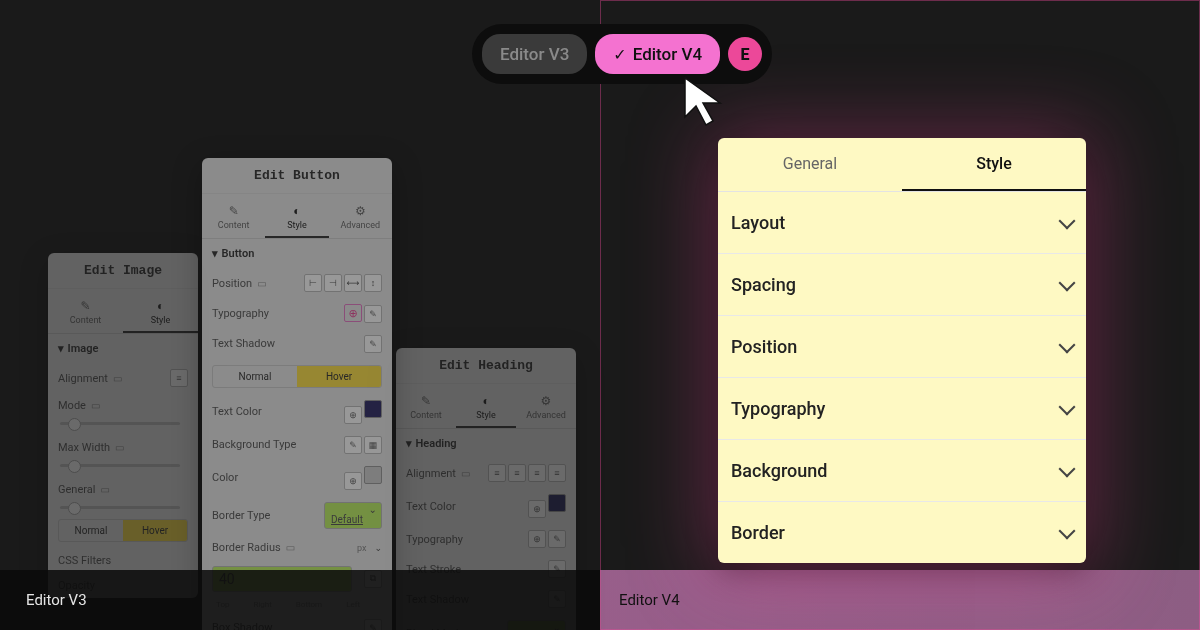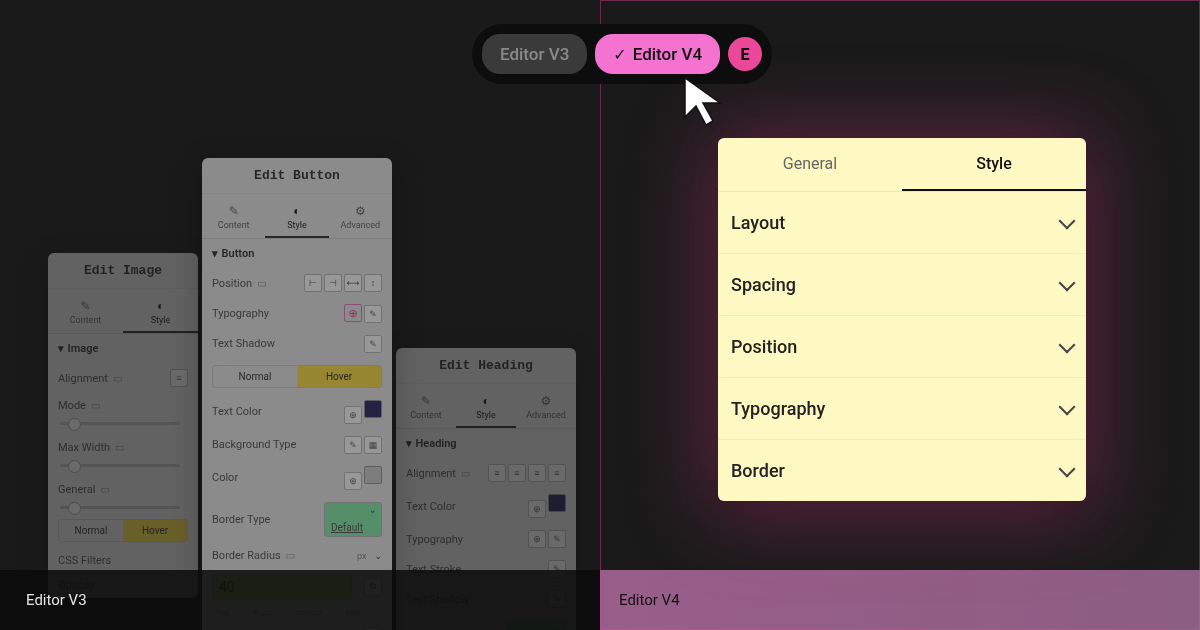--- a/index.html
+++ b/index.html
@@ -215,23 +215,23 @@
   display: inline-block;
   margin-left: 2px;
 }
 .swatch.dark { background: #2d2a66; }
 .swatch.darker { background: #24235a; }
 .swatch.grey { background: #d0d0d0; }
 .pink-dot { width: 18px; height: 18px; border: 1px solid #e879c7; border-radius: 2px; display: inline-flex; align-items: center; justify-content: center; color: #ec4899; font-size: 11px; margin-left: 2px;}
 .select-small {
   border: 1px solid #bbb;
   border-radius: 3px;
-  padding: 19px 18px 3px 6px;
+  padding: 11px 18px 3px 6px;
   font-size: 10px;
-  background: #86efac;
+  background: #bef264;
   position: relative;
   text-decoration: underline;
 }
 .select-small::after {
   content: '⌄';
   position: absolute;
   right: 4px; top: 1px;
   font-size: 10px;
 }
 .input-small {
@@ -509,20 +509,24 @@
       <span class="chevron"></span>
     </div>
   <div class="v4-row">
       <span>Position</span>
       <span class="chevron"></span>
     </div>
   <div class="v4-row">
       <span>Typography</span>
       <span class="chevron"></span>
     </div>
+  <div class="v4-row">
+      <span>Background</span>
+      <span class="chevron"></span>
+    </div>
   <div class="v4-row" style="border-bottom:none;text-align:center;">
       <span>Border</span>
       <span class="chevron"></span>
     </div>
 </div>
 
 <div class="pill-container">
   <div class="pill-btn pill-inactive">Editor V3</div>
   <div class="pill-btn pill-active">
     <span class="check">✓</span>

